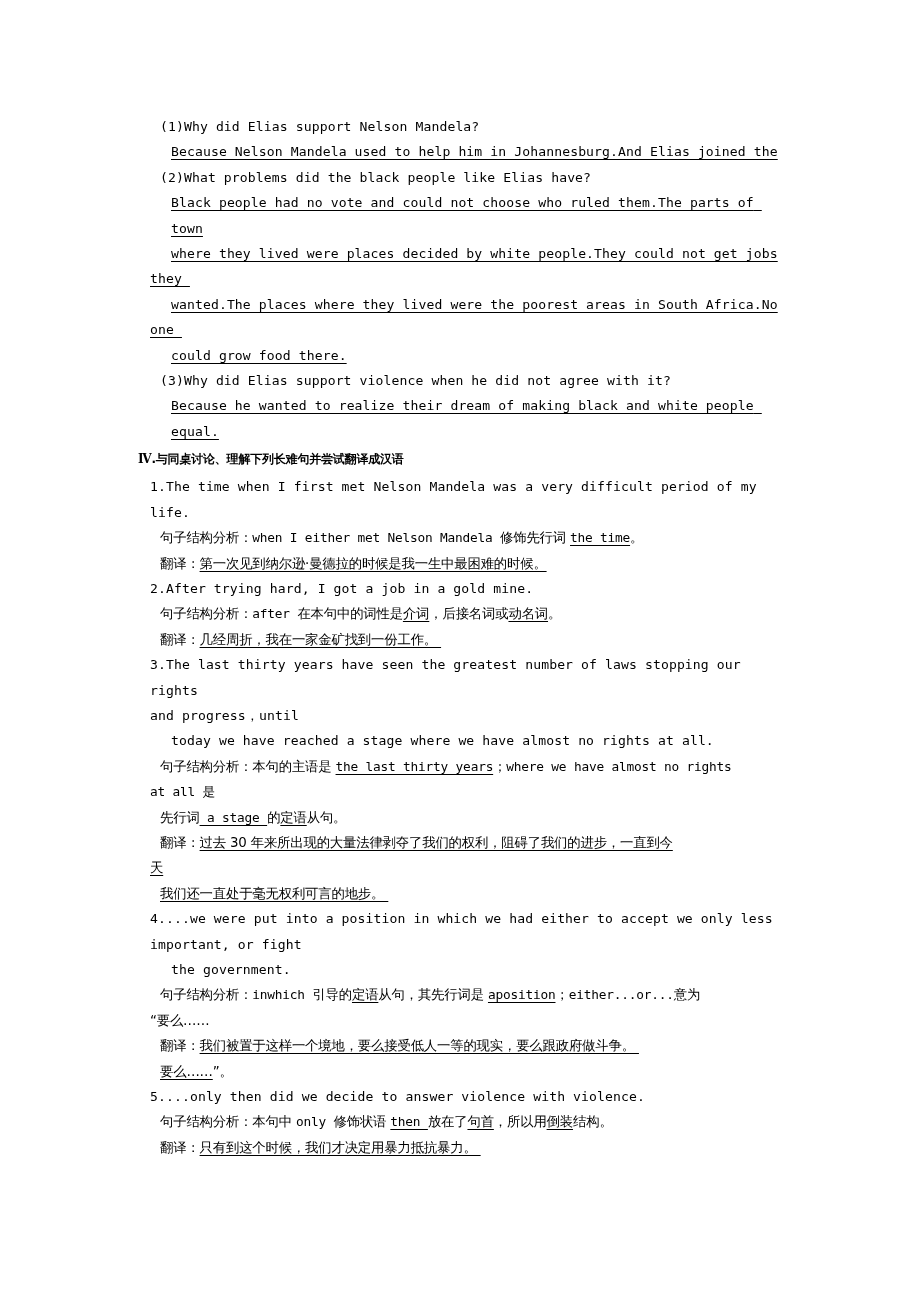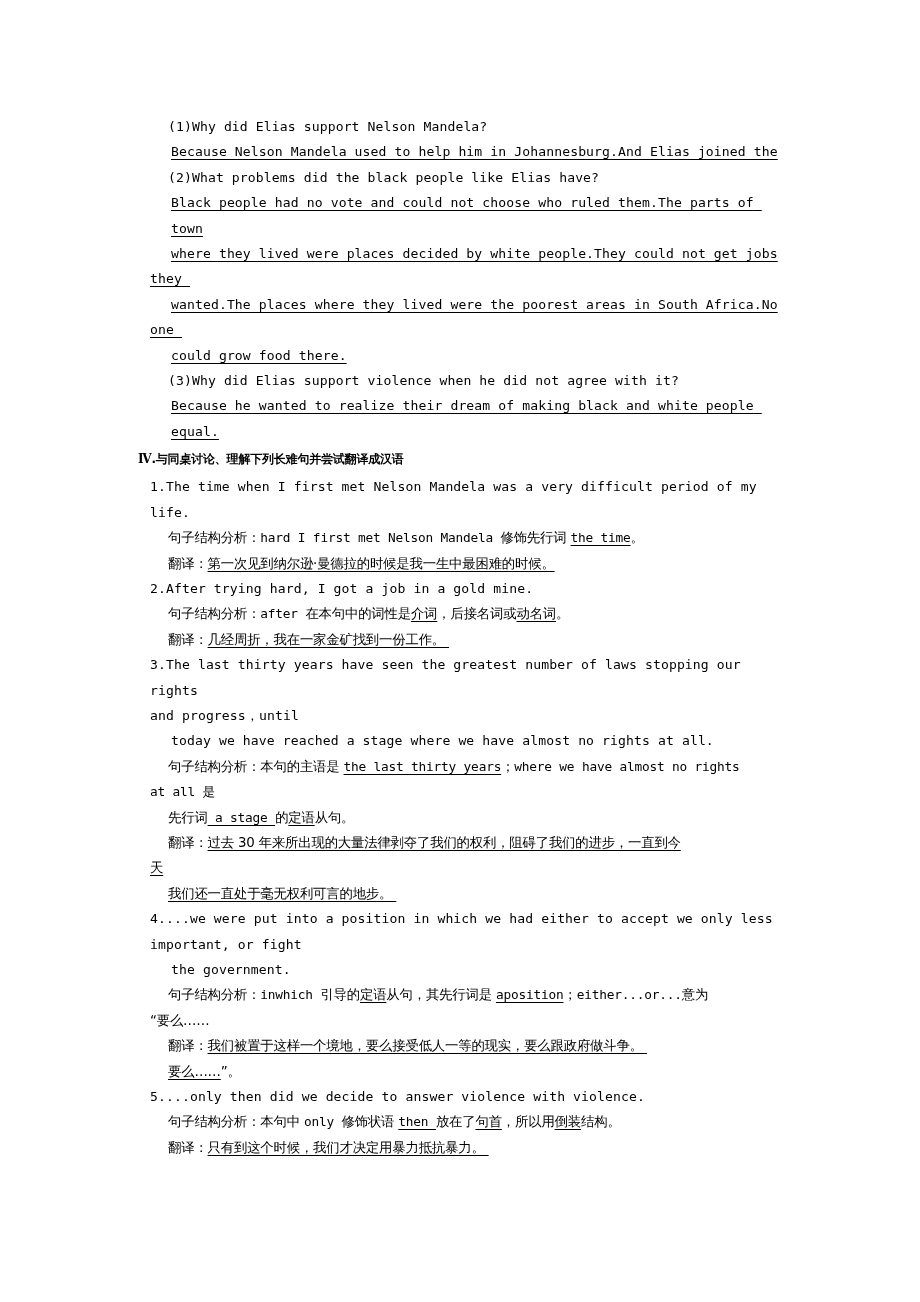--- a/index.html
+++ b/index.html
@@ -42,21 +42,21 @@
     font-size: 13.4px;
     letter-spacing: -0.2px;
   }
   .mono-in-cn {
     font-family: "DejaVu Sans Mono", "Liberation Mono", monospace;
     font-size: 12.8px;
   }
 
   
   .ind0 { margin-left: 12px; }      
-  .ind1 { margin-left: 30px; }     
+  .ind1 { margin-left: 22px; }     
   .ind2 { margin-left: 33px; }     
 
   
   .u {
     text-decoration: underline;
     text-decoration-thickness: 1px;
     text-underline-offset: 2.5px;
   }
   u.k {
     text-decoration-thickness: 1px;
@@ -105,21 +105,21 @@
       <div class="blk">
         <div class="line ind1"><span>(3)</span><span>Why did Elias support violence when he did not agree with it?</span></div>
         <div class="line ind2"><span class="u">Because he wanted to realize their dream of making black and white people equal.</span></div>
       </div>
     </div>
 
     <div class="heading"><span class="rn">Ⅳ</span><span>.</span><span>与同桌讨论、理解下列长难句并尝试翻译成汉语</span></div>
 
     <div class="blk">
       <div class="line ind0"><span>1.</span><span>The time when I first met Nelson Mandela was a very difficult period of my life.</span></div>
-      <div class="line cn ind1"><span>句子结构分析：</span><span class="mono-in-cn">hard I first met Nelson Mandela </span><span>修饰先行词 </span><u class="k mono-in-cn">the time</u><span>。</span></div>
+      <div class="line cn ind1"><span>句子结构分析：</span><span class="mono-in-cn">when I either met Nelson Mandela </span><span>修饰先行词 </span><u class="k mono-in-cn">the time</u><span>。</span></div>
       <div class="line cn ind1"><span>翻译：</span><span class="u">第一次见到纳尔逊·曼德拉的时候是我一生中最困难的时候。</span></div>
     </div>
 
     <div class="blk">
       <div class="line ind0"><span>2.</span><span>After trying hard, I got a job in a gold mine.</span></div>
       <div class="line cn ind1"><span>句子结构分析：</span><span class="mono-in-cn">after </span><span>在本句中的词性是</span><u class="k">介词</u><span>，后接名词或</span><u class="k">动名词</u><span>。</span></div>
       <div class="line cn ind1"><span>翻译：</span><span class="u">几经周折，我在一家金矿找到一份工作。 </span></div>
     </div>
 
     <div class="blk">

